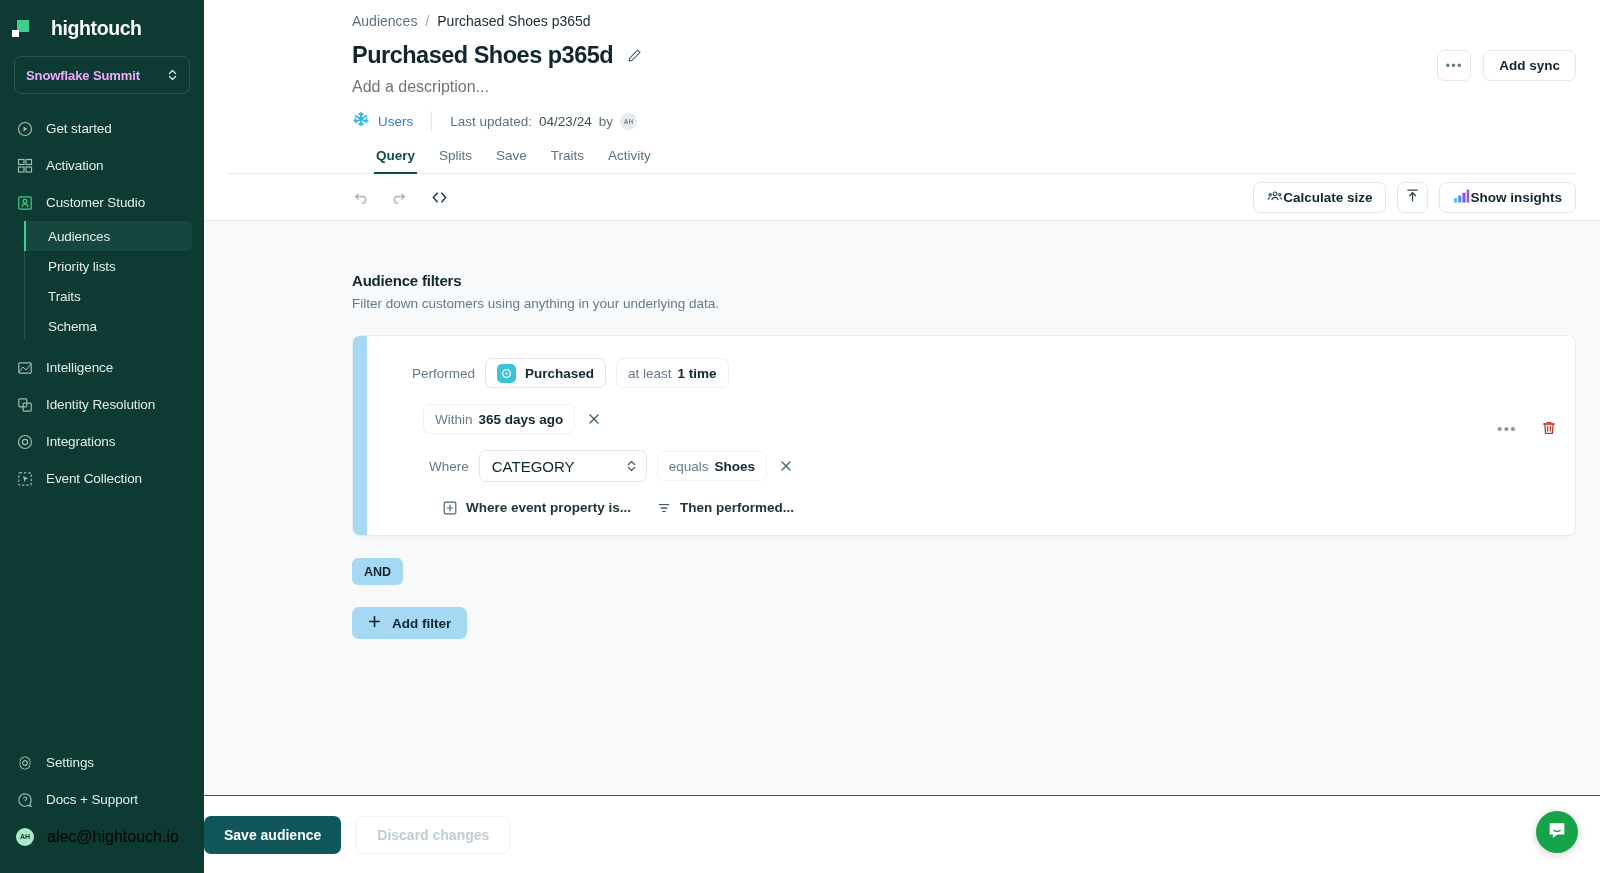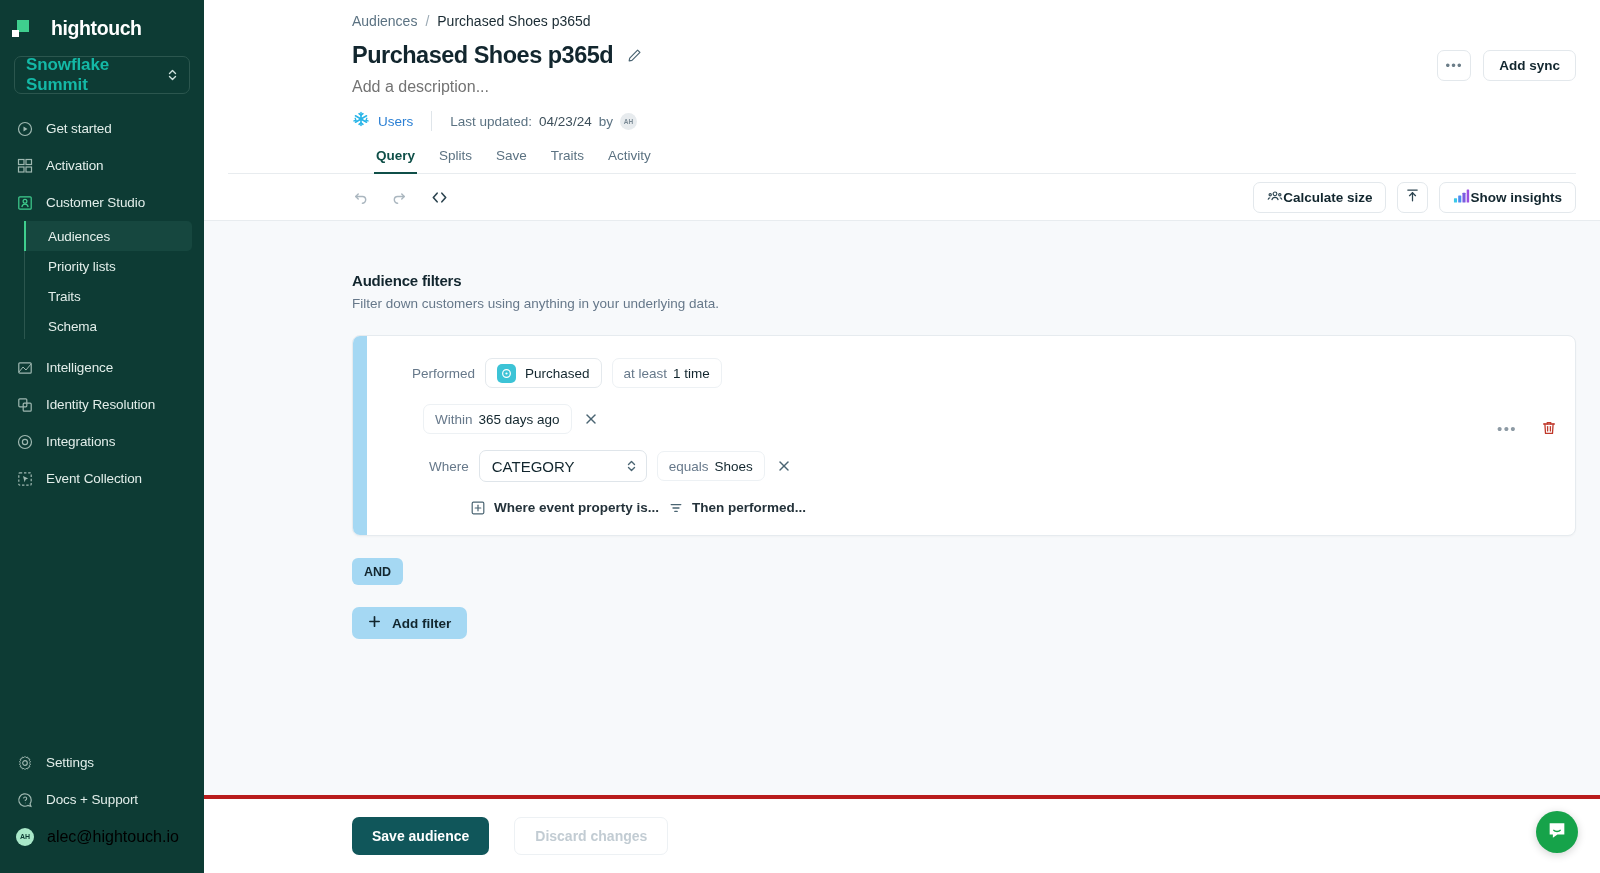--- a/index.html
+++ b/index.html
@@ -23,21 +23,21 @@
   .logo-mark .sq-big { position: absolute; right: 0; top: 0; width: 12px; height: 12px; background: #3fce8e; }
   .logo-mark .sq-small { position: absolute; left: 0; bottom: 0; width: 7px; height: 7px; background: #ffffff; }
   .logo-text { color: #fff; font-size: 19.5px; font-weight: 700; letter-spacing: -0.4px; }
 
   .workspace {
     margin: 12px 14px 0 14px; height: 38px;
     border: 1px solid #2b564e; border-radius: 7px;
     display: flex; align-items: center; justify-content: space-between;
     padding: 0 11px; cursor: pointer;
   }
-  .workspace-name { color: #14b8a6; font-size: 17px; font-weight: 600; letter-spacing: -0.1px; }
+  .workspace-name { color: #f0abfc; font-size: 13px; font-weight: 600; letter-spacing: -0.1px; }
   .chev { display: flex; flex-direction: column; gap: 2px; color: #cfe3de; }
 
   .nav { margin-top: 16px; }
   .nav-item {
     display: flex; align-items: center; gap: 13px;
     height: 37px; padding-left: 16px; cursor: pointer; position: relative;
   }
   .nav-item .nav-label { color: #e2eeea; font-size: 13.5px; letter-spacing: -0.1px; }
   .nav-icon { width: 17px; height: 17px; flex: 0 0 17px; display: flex; align-items: center; justify-content: center; }
   .nav-icon svg { display: block; }
@@ -138,61 +138,61 @@
   .filter-card {
     margin-top: 24px; background: #fff; border: 1px solid #e6ebef; border-radius: 8px;
     display: flex; position: relative; min-height: 190px; box-shadow: 0 1px 2px rgba(16,32,45,0.03);
   }
   .card-accent { width: 14px; background: #a5d8f3; border-radius: 7px 0 0 7px; flex: 0 0 14px; }
   .card-body { flex: 1; padding: 22px 0 20px 0; position: relative; }
 
   .frow { display: flex; align-items: center; gap: 10px; padding-left: 45px; }
   .frow + .frow { margin-top: 14px; }
   .flabel { font-size: 13.5px; color: #66788a; }
-  .fvalue { font-size: 13.5px; color: #12262e; font-weight: 400; }
+  .fvalue { font-size: 13.5px; color: #12262e; font-weight: 700; }
 
   .pill {
     height: 30px; border: 1px solid #e4e9ed; border-radius: 7px; background: #fff;
     display: inline-flex; align-items: center; gap: 9px; padding: 0 11px;
     font-size: 13.5px; cursor: pointer; color: #12262e;
   }
   .pill.plain { border-color: #edf1f4; }
   .pill-event-icon {
     width: 19px; height: 19px; border-radius: 5px; background: #3cc3d6;
     display: flex; align-items: center; justify-content: center; flex: 0 0 19px;
   }
   .select-pill {
     height: 32px; width: 168px; border: 1px solid #dfe5ea; border-radius: 7px; background: #fff;
     display: inline-flex; align-items: center; justify-content: space-between;
     padding: 0 9px 0 12px; font-size: 15px; color: #12262e; cursor: pointer;
   }
   .x-btn { cursor: pointer; color: #4a6472; display: flex; align-items: center; padding: 2px; }
 
-  .addrow { display: flex; align-items: center; gap: 10px; padding-left: 27px; margin-top: 18px; margin-left: 28px; }
+  .addrow { display: flex; align-items: center; gap: 26px; padding-left: 27px; margin-top: 18px; }
   .add-link { display: flex; align-items: center; gap: 9px; cursor: pointer; font-size: 13.5px; font-weight: 600; color: #24323a; }
   .add-link .ai { color: #4a6472; display: flex; }
 
   .card-actions { position: absolute; right: 18px; top: 84px; display: flex; align-items: center; gap: 24px; }
   .dots { color: #8d9aa4; font-size: 15px; letter-spacing: 1.4px; cursor: pointer; line-height: 1; }
   .trash { color: #c0392b; cursor: pointer; display: flex; }
 
   .and-badge {
     margin-top: 22px; display: inline-flex; align-items: center; justify-content: center;
     height: 27px; padding: 0 12px; background: #a5d8f3; border-radius: 6px;
     font-size: 12.5px; font-weight: 600; color: #12262e; cursor: pointer;
   }
   .add-filter {
     margin-top: 22px; display: inline-flex; align-items: center; gap: 11px;
     height: 32px; padding: 0 16px; background: #a5d8f3; border-radius: 7px;
     font-size: 13.5px; font-weight: 700; color: #12262e; cursor: pointer;
   }
 
   .footer {
-    height: 78px; border-top: 4px solid #b91c1c; background: #fff;
-    display: flex; align-items: center; padding-left: 148px; gap: 25px;
+    height: 78px; border-top: 1px solid #b91c1c; background: #fff;
+    display: flex; align-items: center; gap: 15px;
   }
   .btn-primary {
     height: 38px; padding: 0 20px; background: #10565a; border-radius: 7px;
     color: #fff; font-size: 14px; font-weight: 700;
     display: flex; align-items: center; cursor: pointer; border: none;
   }
   .btn-disabled {
     height: 38px; padding: 0 20px; background: #fff; border: 1px solid #edf1f4;
     border-radius: 7px; color: #c2ccd3; font-size: 14px; font-weight: 600;
     display: flex; align-items: center; cursor: default;

